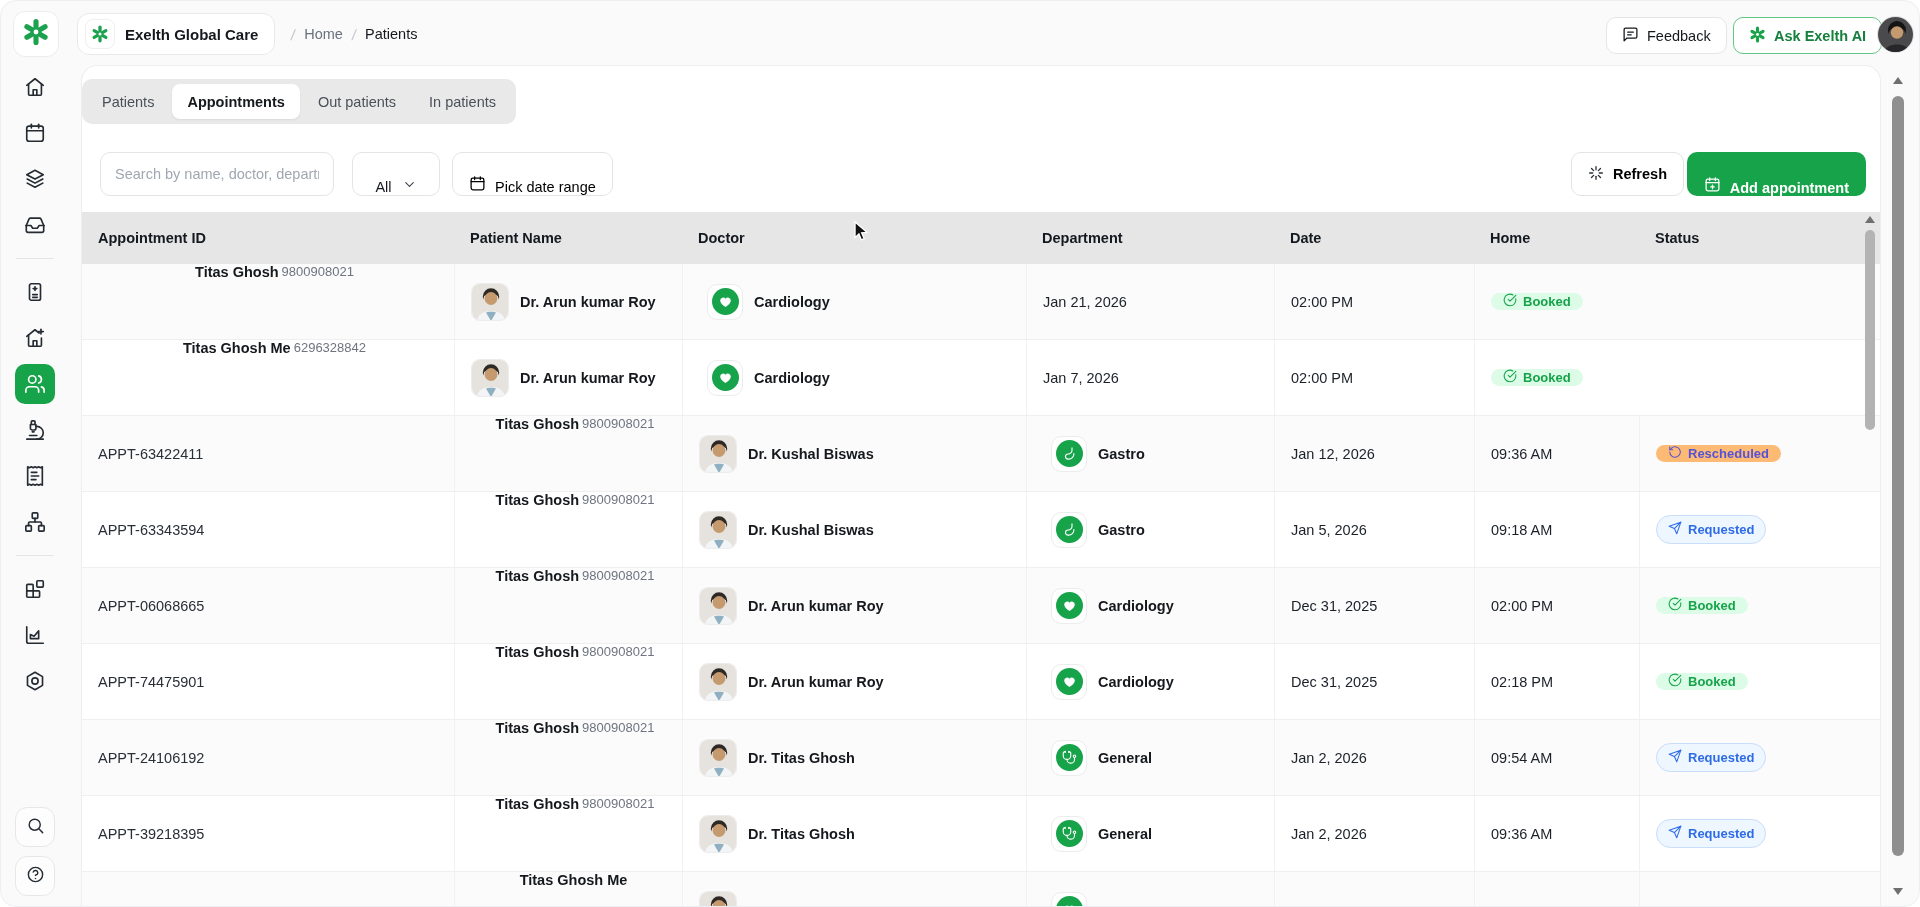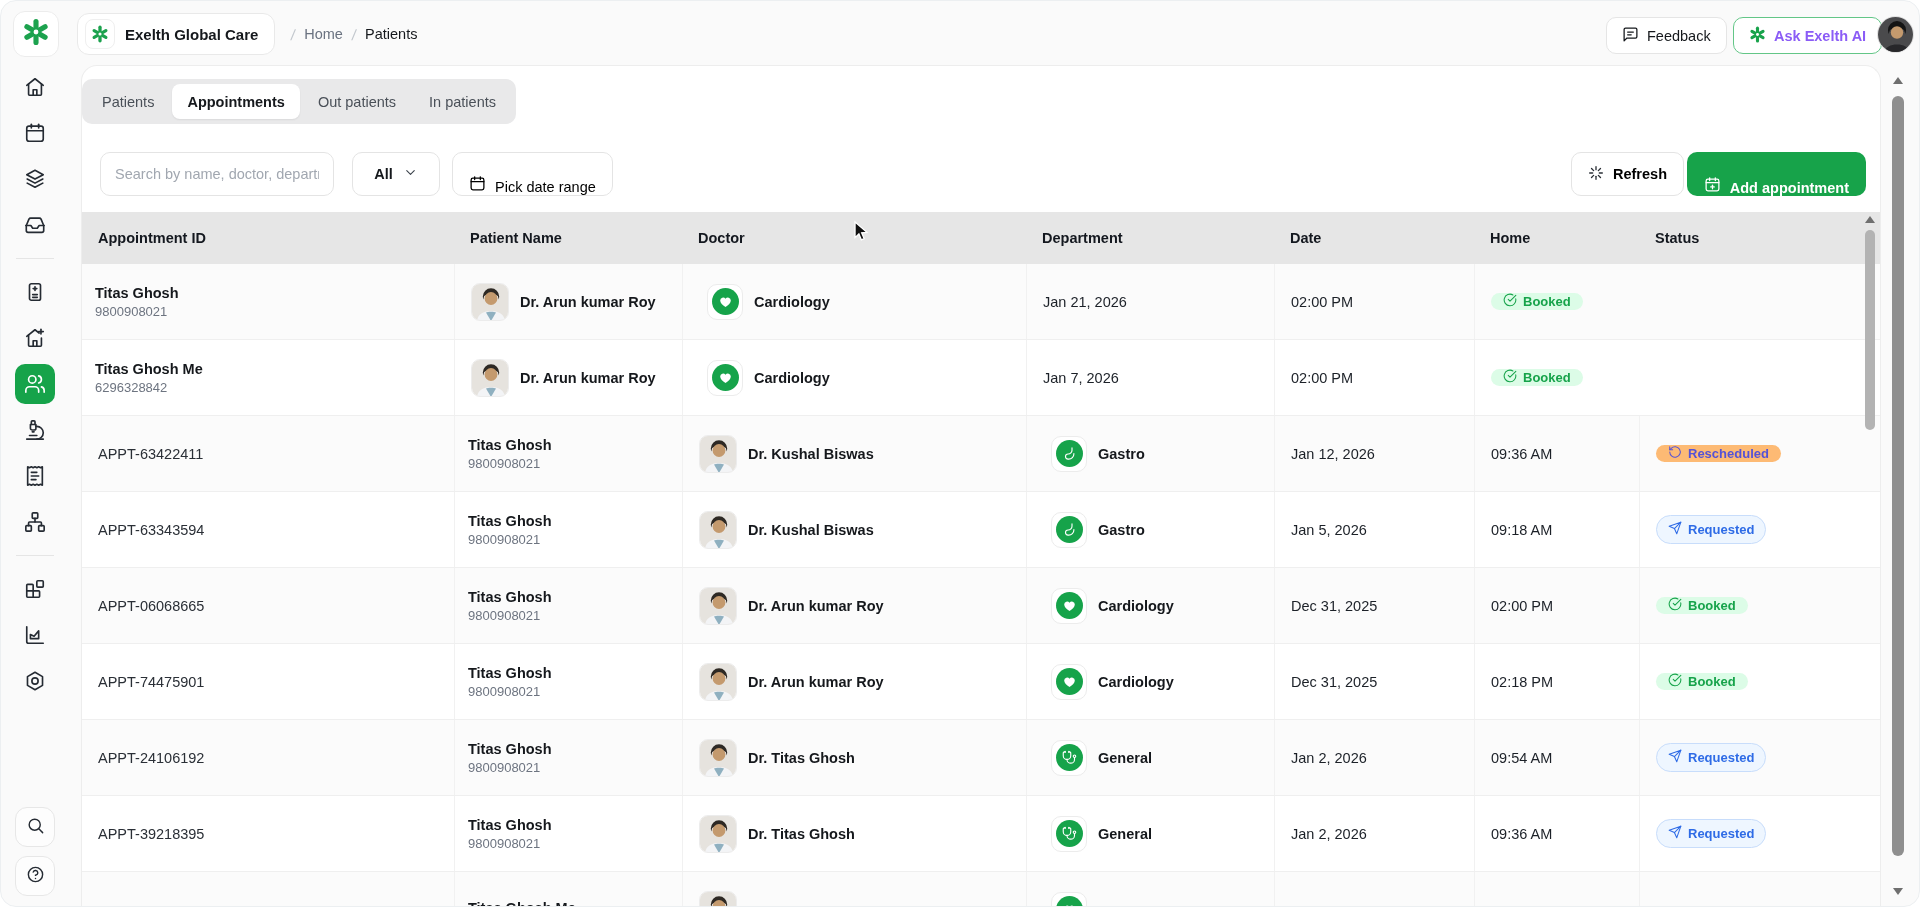--- a/index.html
+++ b/index.html
@@ -14,21 +14,21 @@
   .brand-mini{width:30px;height:30px;border:1px solid #efefef;border-radius:8px;display:flex;align-items:center;justify-content:center}
   .brand-mini svg{width:18px;height:18px;color:#1ca24e}
   .brand-name{font-size:15px;font-weight:700;color:#15181c}
   .breadcrumb{position:absolute;left:290px;top:12px;height:42px;display:flex;align-items:center;gap:9px;font-size:14.5px}
   .bc-sep{color:#c2c7cd;font-size:15px;transform:skewX(-8deg)}
   .bc-home{color:#6a7280}
   .bc-cur{color:#15181c;font-weight:500}
   .top-btn{position:absolute;top:16px;height:37px;background:#fff;border:1px solid #e5e5e5;border-radius:10px;display:flex;align-items:center;gap:8px;padding:0 15px;font-size:14.5px;font-weight:500;color:#15181c;cursor:pointer}
   .top-btn svg{width:17px;height:17px}
   .btn-feedback{left:1605px}
-  .btn-askai{left:1732px;border:1.5px solid #63c687;color:#8b5cf6;font-weight:600}
+  .btn-askai{left:1732px;border:1.5px solid #63c687;color:#15803d;font-weight:600}
   .btn-askai svg{color:#18a34b}
   .user-avatar{position:absolute;left:1876px;top:15px;width:37px;height:37px;border-radius:50%;overflow:hidden;border:1px solid #ddd;cursor:pointer}
   .user-avatar svg{display:block}
 
   
   .sidebar{position:absolute;left:0;top:66px;width:68px;bottom:0;display:flex;flex-direction:column;align-items:center}
   .nav-item{width:40px;height:40px;margin-bottom:6px;border-radius:10px;display:flex;align-items:center;justify-content:center;cursor:pointer}
   .nav-item span{display:flex}
   .nav-item svg{width:22px;height:22px;color:#252b33}
   .nav-item.active{background:#16a34a}
@@ -41,40 +41,40 @@
   
   .card{position:absolute;left:80px;top:64px;width:1800px;bottom:0;background:#fff;border:1px solid #ededed;border-bottom:none;border-radius:16px 16px 0 0;overflow:hidden}
   .tabs{position:absolute;left:0;top:13px;height:45px;background:#e9e9ea;border-radius:10px;display:flex;align-items:center;padding:0 5px;gap:3px}
   .tab{height:35px;display:flex;align-items:center;padding:0 15px;border-radius:8px;font-size:14.5px;font-weight:500;color:#4a5058;cursor:pointer;white-space:nowrap}
   .tab.active{background:#fff;color:#16191d;font-weight:700;box-shadow:0 1px 2px rgba(0,0,0,.07)}
 
   
   .toolbar-el{position:absolute;top:86px;height:44px}
   .search-input{left:18px;width:234px;border:1px solid #e4e4e4;border-radius:10px;padding:0 14px;font-size:14.5px;font-family:"Liberation Sans",sans-serif;color:#15181c;outline:none;background:#fff}
   .search-input::placeholder{color:#a1a7b0}
-  .sel-all{left:270px;width:88px;background:#fff;border:1px solid #e4e4e4;border-radius:10px;display:flex;align-items:center;justify-content:center;gap:10px;font-size:14.5px;font-weight:700;cursor:pointer}
+  .sel-all{left:270px;width:88px;background:#fff;border:1px solid #e4e4e4;border-radius:10px;display:flex;align-items:flex-end;justify-content:center;gap:10px;font-size:14.5px;font-weight:400;cursor:pointer}
   .sel-all svg{width:15px;height:15px;color:#3c434c}
   .btn-daterange{left:370px;background:#fff;border:1px solid #e4e4e4;border-radius:10px;display:flex;align-items:flex-end;gap:9px;padding:0 16px;font-size:14.5px;font-weight:500;cursor:pointer}
   .btn-daterange svg{width:17px;height:17px}
   .btn-refresh{right:196px;background:#fff;border:1px solid #e4e4e4;border-radius:10px;display:flex;align-items:center;gap:9px;padding:0 16px;font-size:14.5px;font-weight:600;cursor:pointer}
   .btn-refresh svg{width:16px;height:16px;color:#2a2f36}
   .btn-add{right:14px;background:#17a34a;border:none;border-radius:10px;display:flex;align-items:flex-end;gap:9px;padding:0 17px;font-size:14.5px;font-weight:600;color:#fff;cursor:pointer;font-family:"Liberation Sans",sans-serif}
   .btn-add svg{width:17px;height:17px;color:#fff}
 
   
   .thead,.trow{display:grid;grid-template-columns:372px 228px 344px 248px 200px 165px auto}
   .thead{position:absolute;left:0;right:0;top:146px;height:52px;background:#e6e6e6;align-items:center}
   .th{padding-left:16px;font-size:14.5px;font-weight:700;color:#14181f}
   .tbody{position:absolute;left:0;right:0;top:198px;bottom:0;overflow:hidden}
   .trow{height:76px;border-bottom:1px solid #efefef;background:#fff}
   .trow:nth-child(odd){background:#fbfbfb}
   .td{display:flex;align-items:center;padding-left:16px;font-size:14.5px;color:#1c2128;overflow:hidden}
   .td + .td{border-left:1px solid #f1f1f1}
   .td-id{color:#2a2f36}
-  .td-patient{flex-direction:column;align-items:flex-start;justify-content:center;gap:3px;padding-left:13px}
+  .td-patient{flex-direction:row;align-items:flex-start;justify-content:center;gap:3px;padding-left:13px}
   .pname{font-weight:700;color:#15181c;font-size:14.5px}
   .pphone{font-size:13px;color:#6d7480}
   .td-doctor{gap:11px}
   .davatar{width:38px;height:38px;border-radius:9px;overflow:hidden;flex:none;border:1px solid #ececec}
   .davatar svg{display:block}
   .dname{font-weight:700;color:#15181c}
   .td-dept{gap:11px;padding-left:24px}
   .dept-box{width:36px;height:36px;background:#fff;border:1px solid #ececec;border-radius:10px;display:flex;align-items:center;justify-content:center;flex:none}
   .dept-circle{width:27px;height:27px;border-radius:50%;background:#16a34a;display:flex;align-items:center;justify-content:center;color:#fff}
   .dept-circle svg{width:15px;height:15px}

